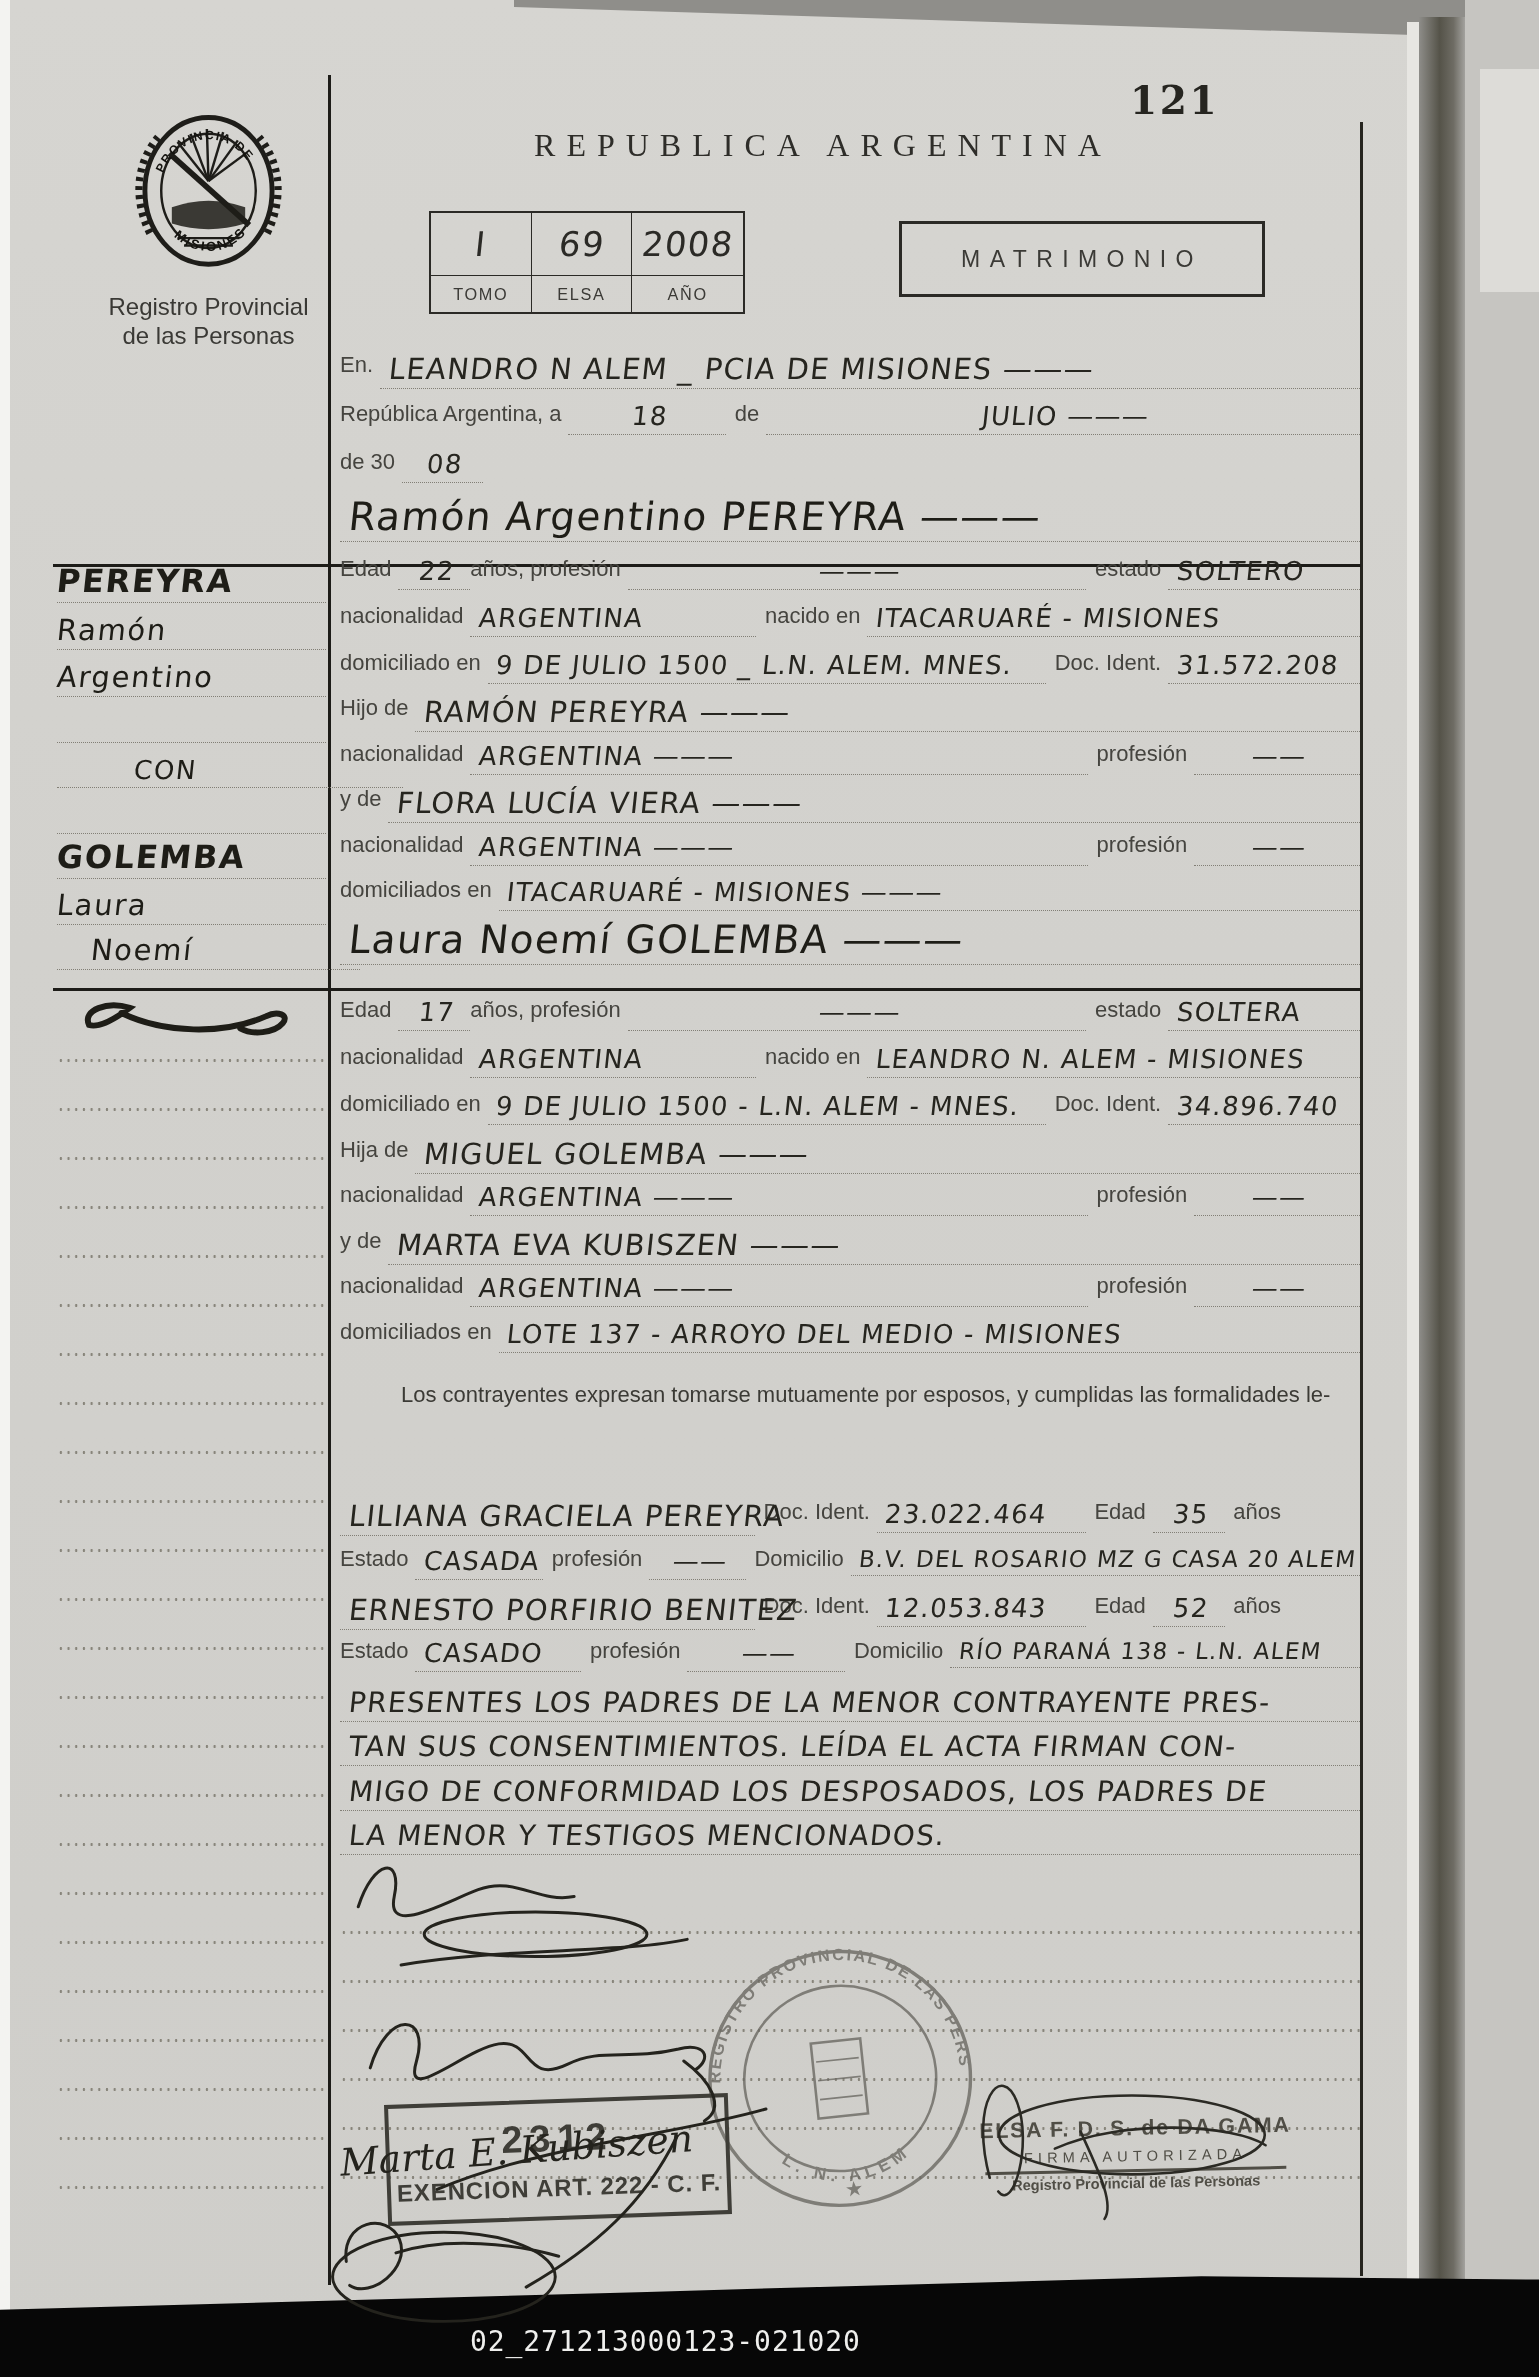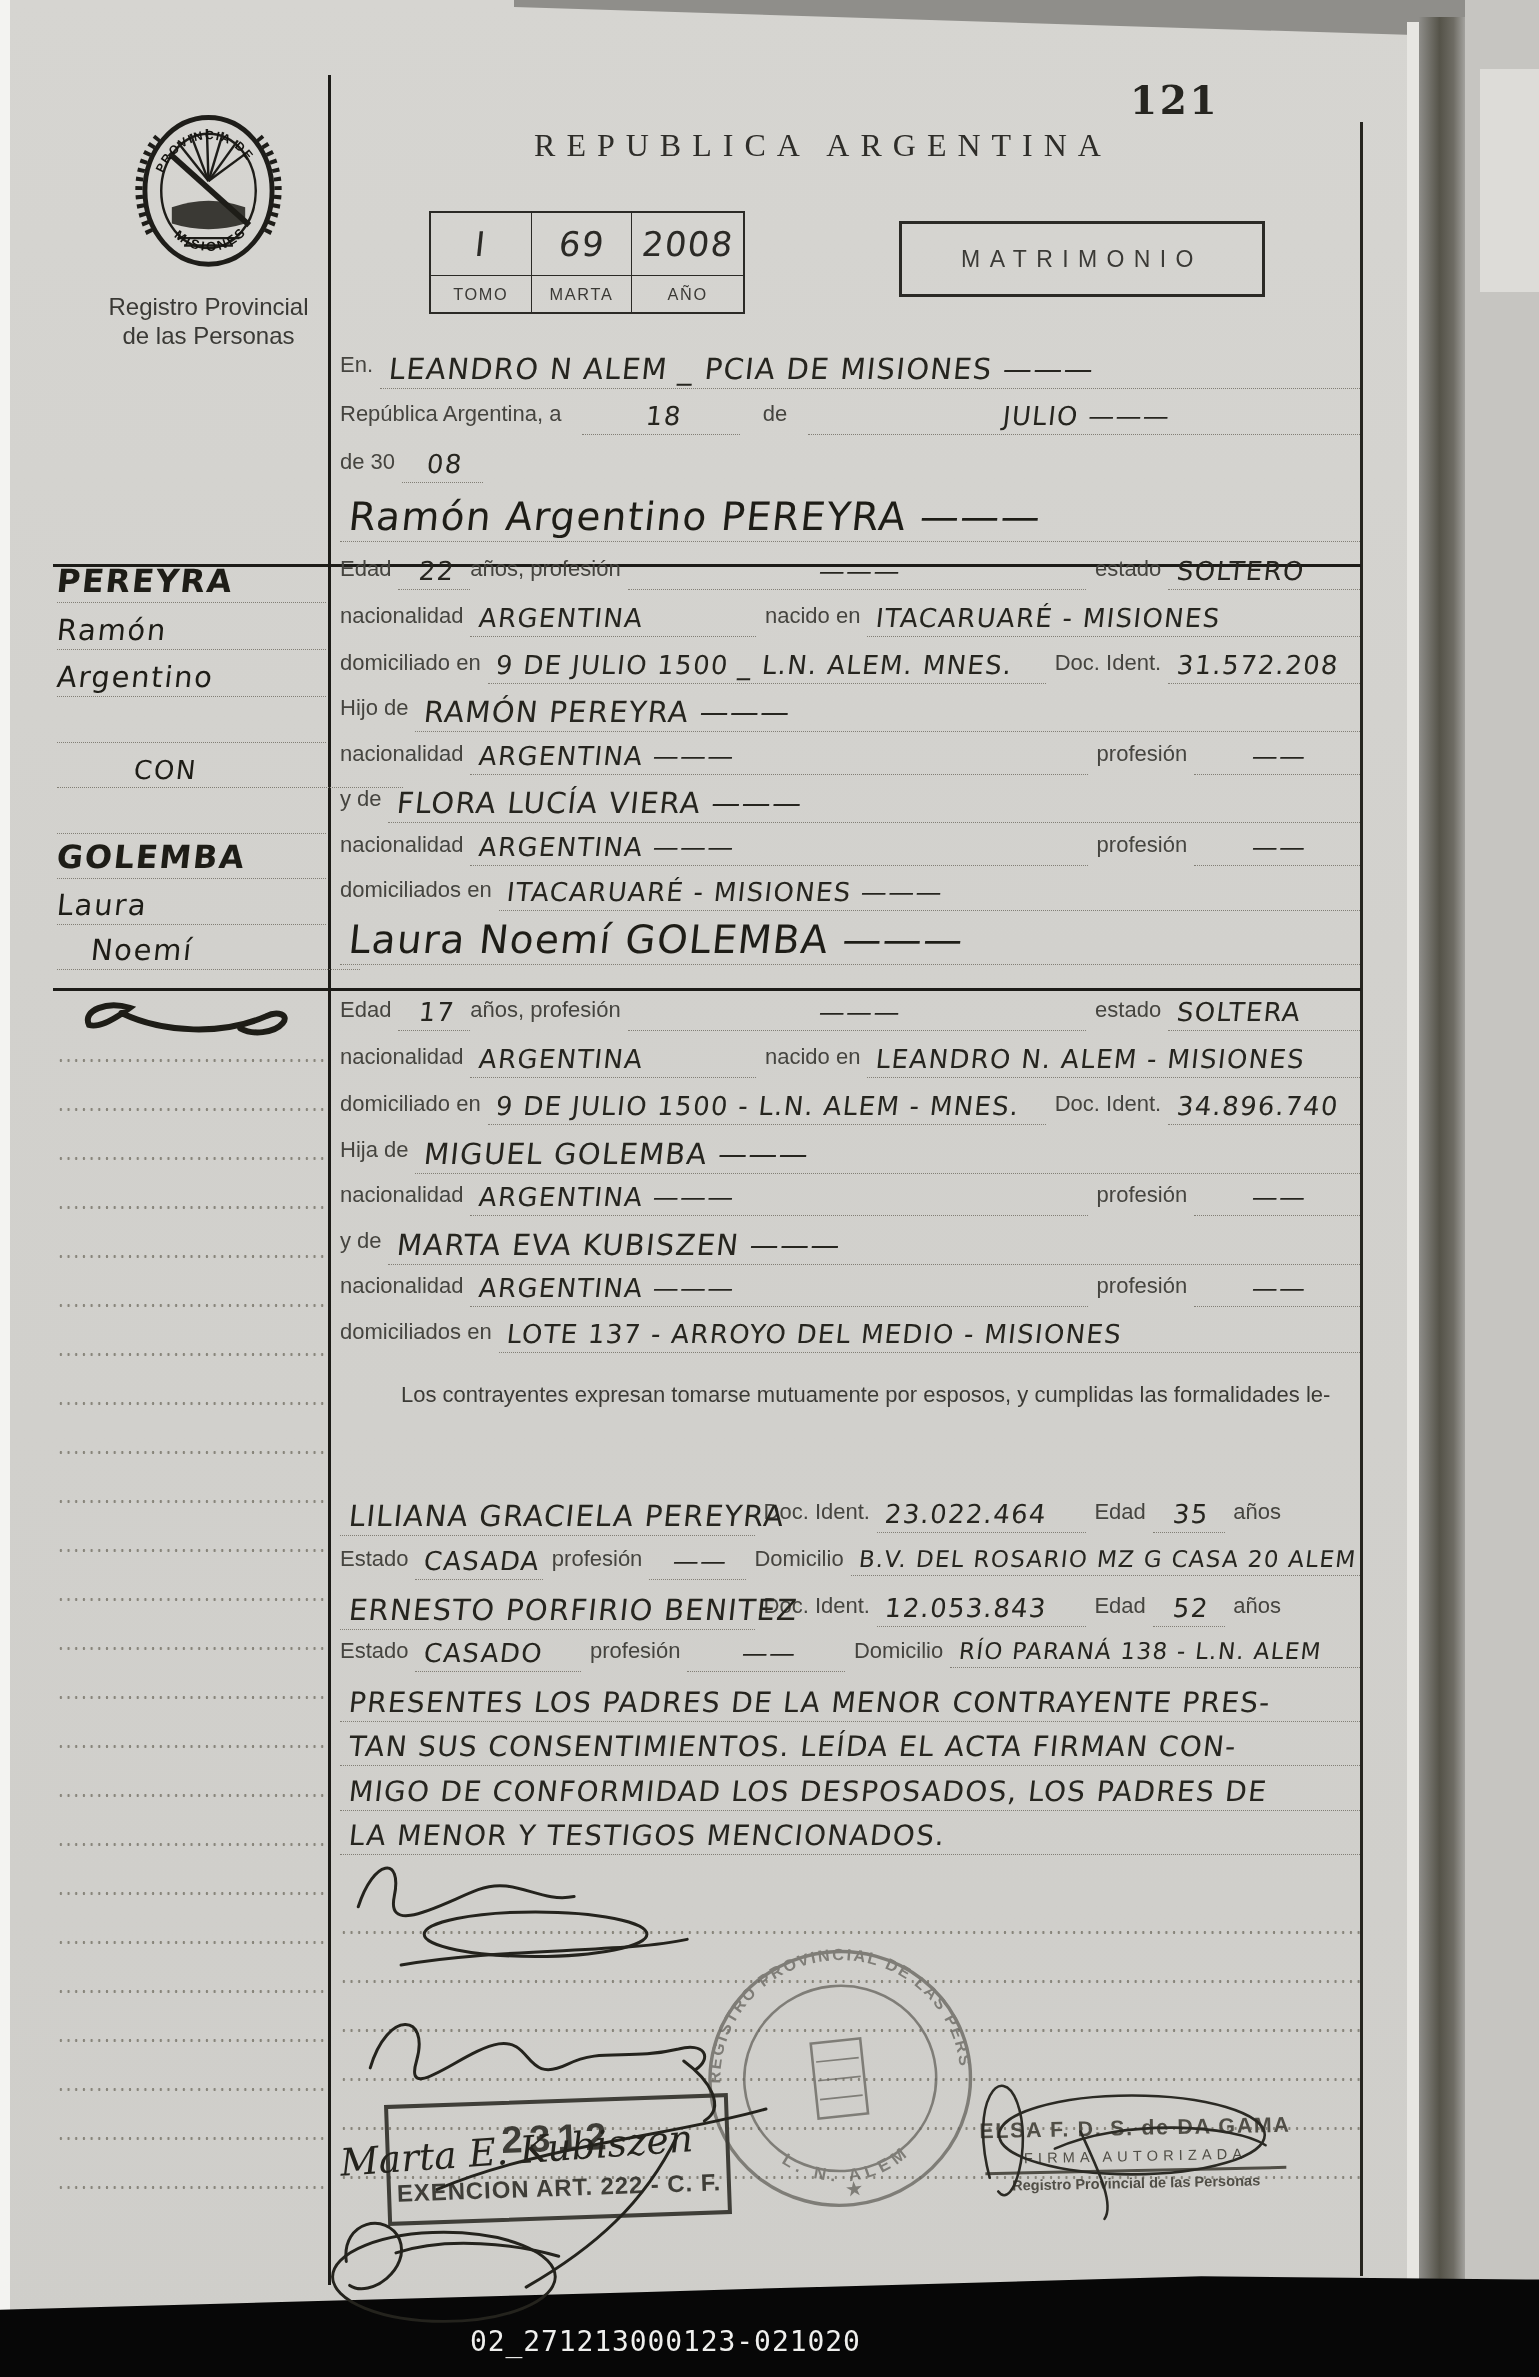--- a/index.html
+++ b/index.html
@@ -131,21 +131,21 @@
     <div class="val cr">
         <span class="hand">I</span>
       </div>
     <div class="val cr">
         <span class="hand">69</span>
       </div>
     <div class="val">
         <span class="hand">2008</span>
       </div>
     <div class="lab cr">TOMO</div>
-    <div class="lab cr">MARTA</div>
+    <div class="lab cr">ELSA</div>
     <div class="lab">AÑO</div>
   </div>
 
   <div class="matbox">MATRIMONIO</div>
 
   <div class="vrule-main"></div>
   <div class="vrule-right"></div>
   <div class="tline" style="top:564px;"></div>
   <div class="tline" style="top:988px;"></div>
 
@@ -174,21 +174,21 @@
     </div>
   <svg class="abs" style="left:69px;top:996px;width:249px;height:51px;" viewBox="0 0 290 60">
     <path d="M22,34 C14,16 44,6 70,14 C54,26 34,38 22,34 Z M60,20 C110,44 180,46 230,24 C244,17 258,22 250,32 C240,44 214,46 200,38" fill="none" stroke="#1e1d17" stroke-width="7" stroke-linecap="round"></path>
   </svg>
   <div class="ldots"></div>
 
   <div class="row" style="top:352px;">
     <span class="pl">En.</span>
     <span class="hv grow namev"><span class="hand">LEANDRO N ALEM _ PCIA DE MISIONES  ———</span></span>
   </div>
-  <div class="row" style="top:401px;gap:14px;">
+  <div class="row" style="top:401px;">
     <span class="pl">República Argentina, a</span>
     <span class="hv ctr" style="width:146px;"><span class="hand">18</span></span>
     <span class="pl after">de</span>
     <span class="hv grow ctr"><span class="hand">JULIO   ———</span></span>
   </div>
   <div class="row" style="top:449px;">
     <span class="pl">de 30</span>
     <span class="hv ctr" style="width:69px;"><span class="hand">08</span></span>
   </div>
   <div class="row tall" style="top:494px;">

